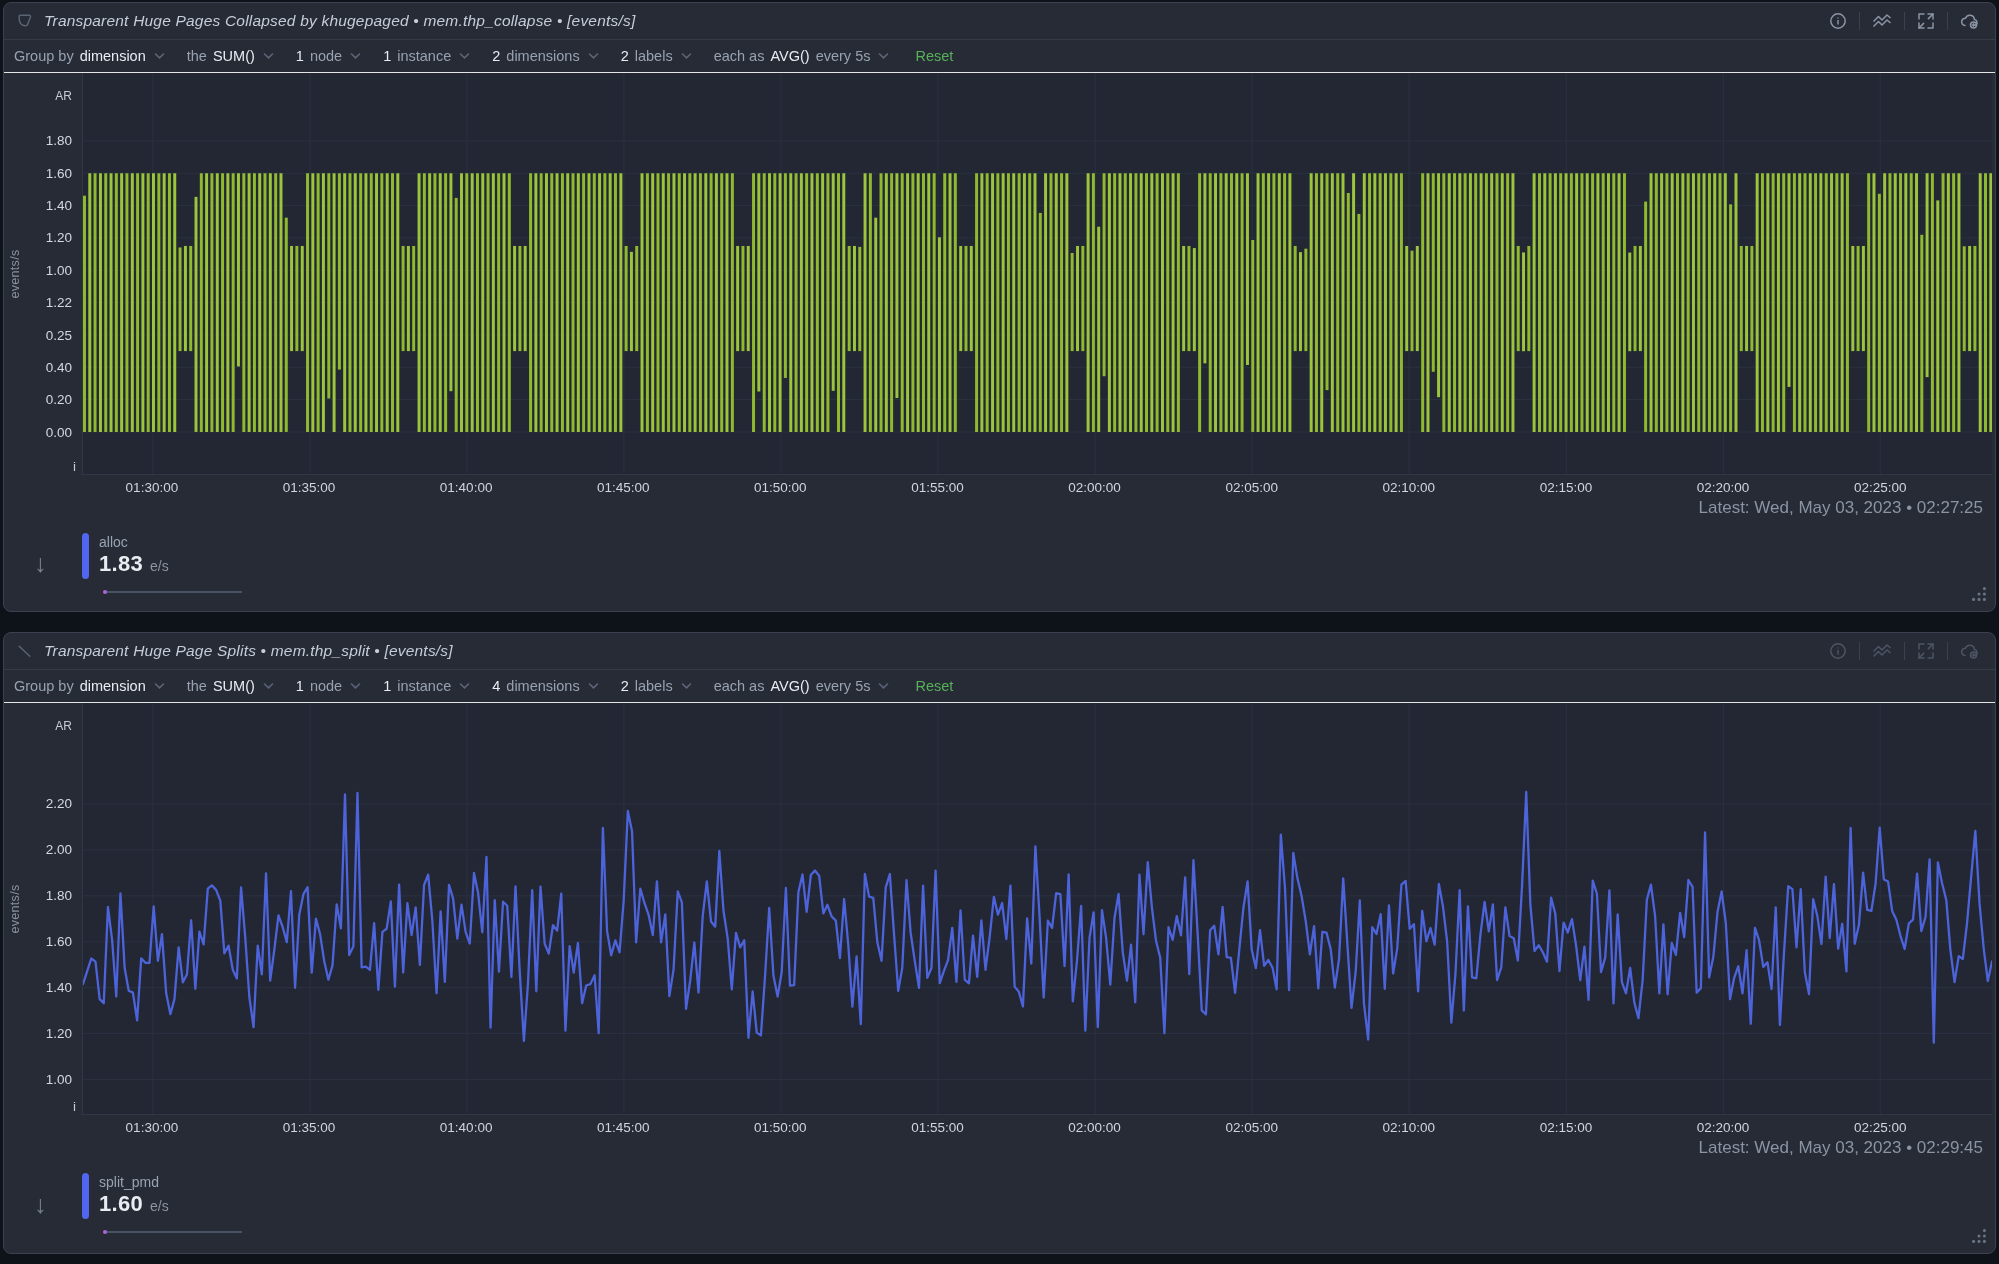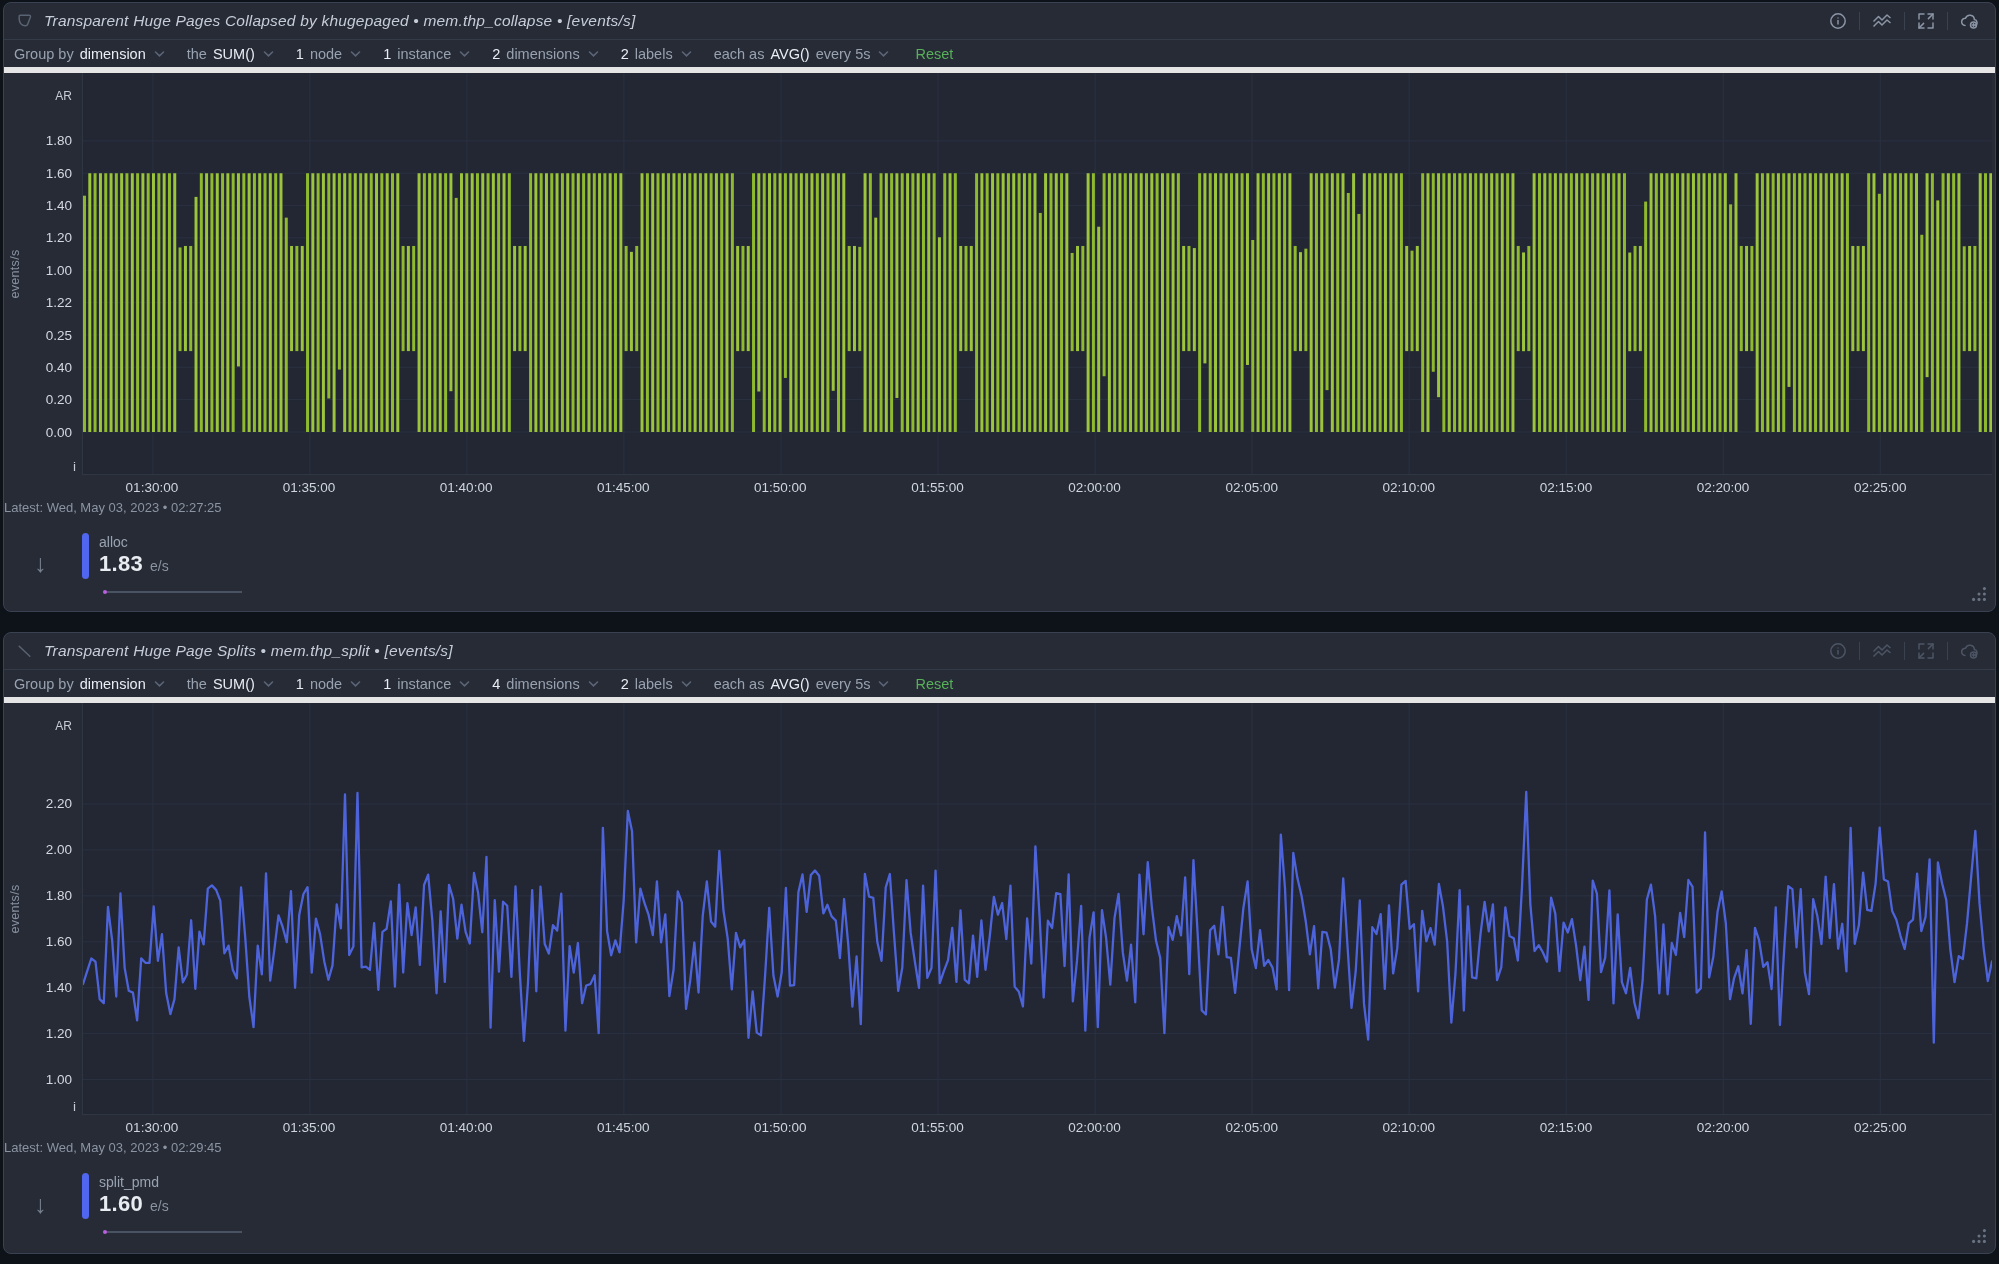--- a/index.html
+++ b/index.html
@@ -23,21 +23,21 @@
   
   .titlebar { height:37px; display:flex; align-items:center; padding:0 12px; border-bottom:1px solid #343c4a; }
   .type-icon { flex:0 0 auto; color:#5a6372; }
   .title { color:#c6cdd8; font-size:15.5px; margin-left:11px; letter-spacing:.2px; white-space:nowrap;font-style:italic; }
   .title-icons { margin-left:auto; display:flex; align-items:center; }
   .tb-icon { color:#8b95a6; display:flex; align-items:center; padding:0 2px; cursor:pointer; }
   .p2 .tb-icon { color:#4d5565; }
   .icon-sep { width:1px; height:18px; background:#3a4250; margin:0 9px; }
 
   
-  .toolbar { height:33px; display:flex; align-items:center; padding:0 10px; border-bottom:6px solid #e5e5e5;
+  .toolbar { height:33px; display:flex; align-items:center; padding:0 10px; border-bottom:1px solid #e5e5e5;
              font-size:14.5px; color:#98a2b0; white-space:nowrap; }
   .tb-item { display:inline-flex; align-items:center; gap:6px; margin-right:22px; cursor:pointer; }
   .tb-strong { color:#e9edf3; }
   .chev { color:#5c6577; display:inline-flex; margin-left:2px; }
   .reset { color:#58b159; font-size:14.5px; cursor:pointer; margin-left:4px; }
 
   
   .chart-zone { position:relative; }
   .p1 .chart-zone { height:402px; }
   .p2 .chart-zone { height:412px; }
@@ -51,21 +51,21 @@
   .gutter { position:absolute; left:0; top:0; bottom:0; width:78px; }
   .ytick { position:absolute; right:10px; color:#d3d8e0; font-size:13.5px; line-height:16px; }
   .ar-label { position:absolute; top:16px; right:10px; color:#c7ccd6; font-size:12px; }
   .i-label { position:absolute; bottom:1px; right:6px; color:#c7ccd6; font-size:13.5px; }
   .ylabel { position:absolute; left:4px; top:50%; transform:translateY(-50%) rotate(180deg);
             writing-mode:vertical-rl; color:#8791a1; font-size:12.5px; letter-spacing:.3px; }
 
   
   .xticks { position:relative; height:24px; margin-left:78px; margin-right:3px; }
   .xtick { position:absolute; top:5px; transform:translateX(-50%); color:#cfd5dd; font-size:13.5px; white-space:nowrap; }
-  .latest-row { height:20px; padding-right:12px; color:#8b94a3; font-size:13px; line-height:18px; }
+  .latest-row { height:20px; text-align:right; padding-right:12px; color:#8b94a3; font-size:17px; line-height:18px; }
 
   
   .dims { position:relative; }
   .p1 .dims { height:94px; }
   .p2 .dims { height:96px; }
   .dim-arrow { position:absolute; left:30px; top:50%; transform:translateY(-58%); color:#76808f; font-size:25px; cursor:pointer; }
   .dim-pill { position:absolute; left:78px; top:14px; display:flex; cursor:pointer; }
   .dim-bar { width:7px; height:46px; border-radius:3.5px; background:#5066ee; margin-right:10px; }
   .dim-name { color:#9aa3b1; font-size:14px; line-height:17px; padding-top:1px; }
   .dim-value-line { display:flex; align-items:baseline; gap:7px; }

